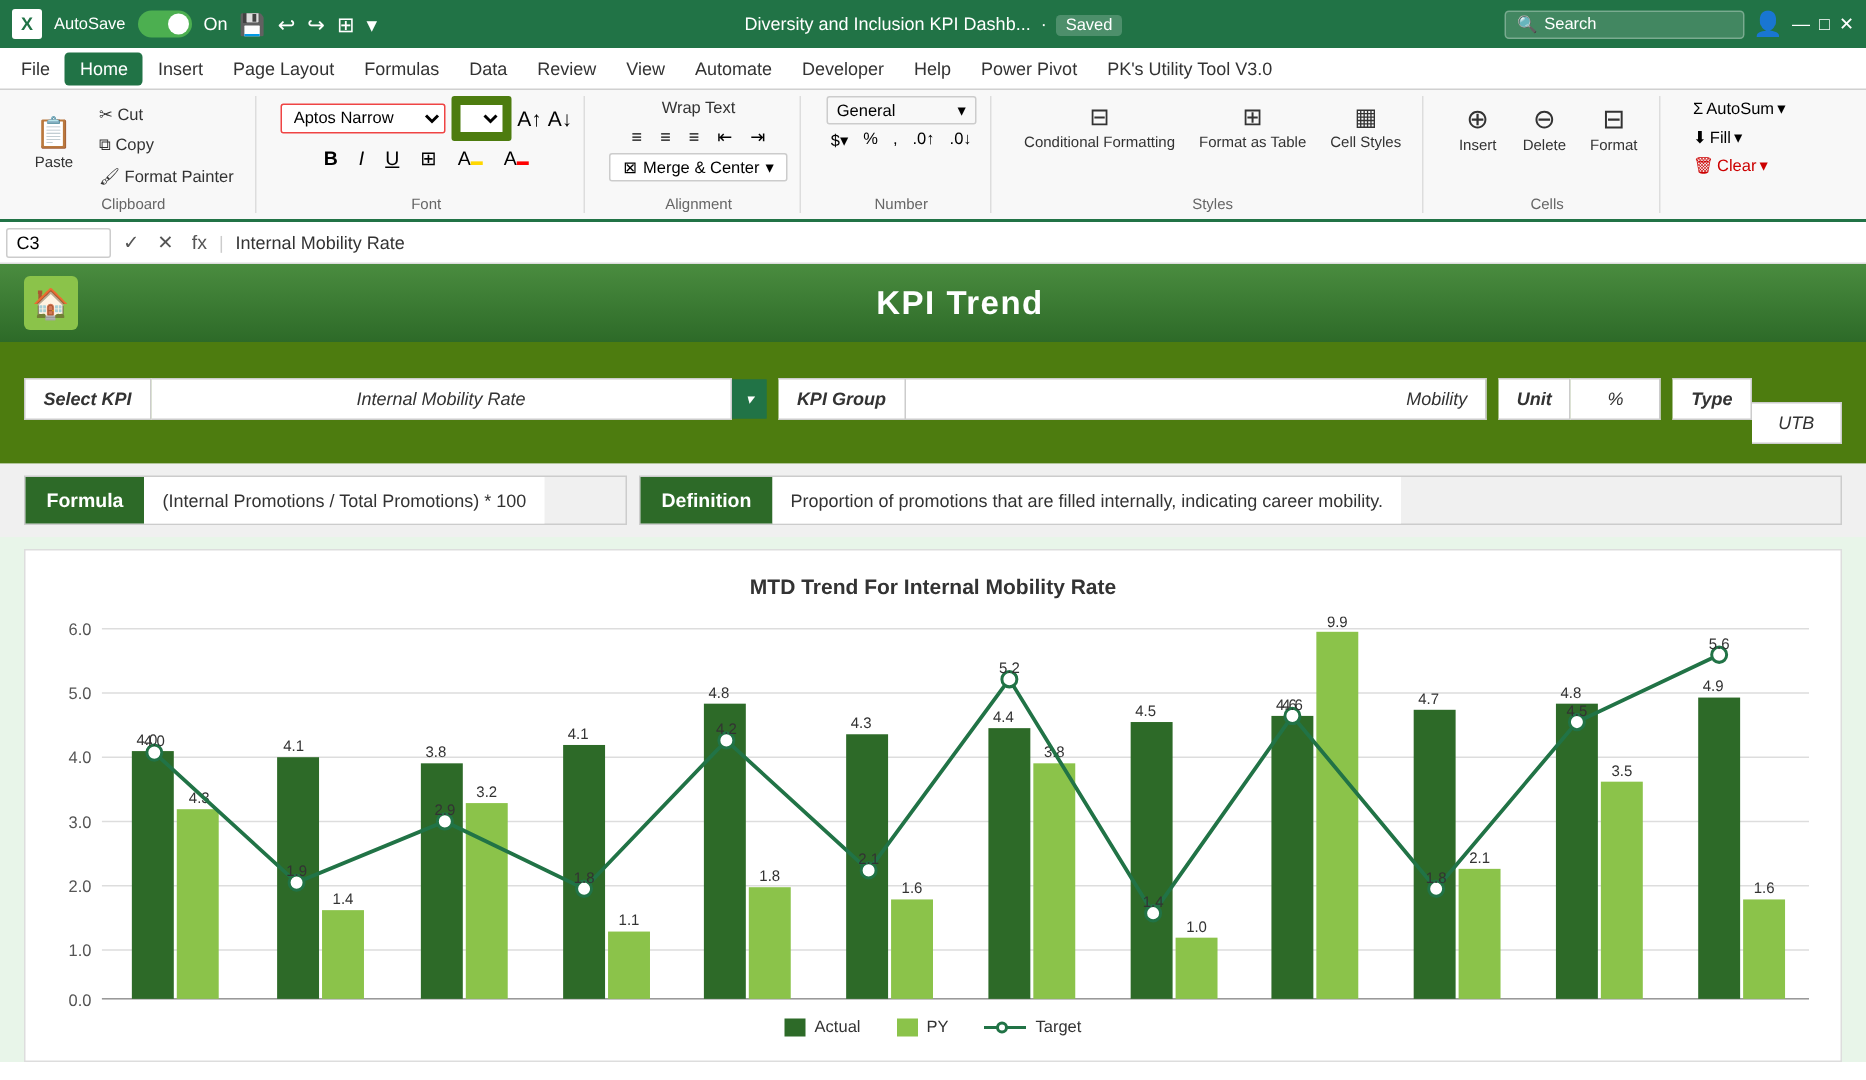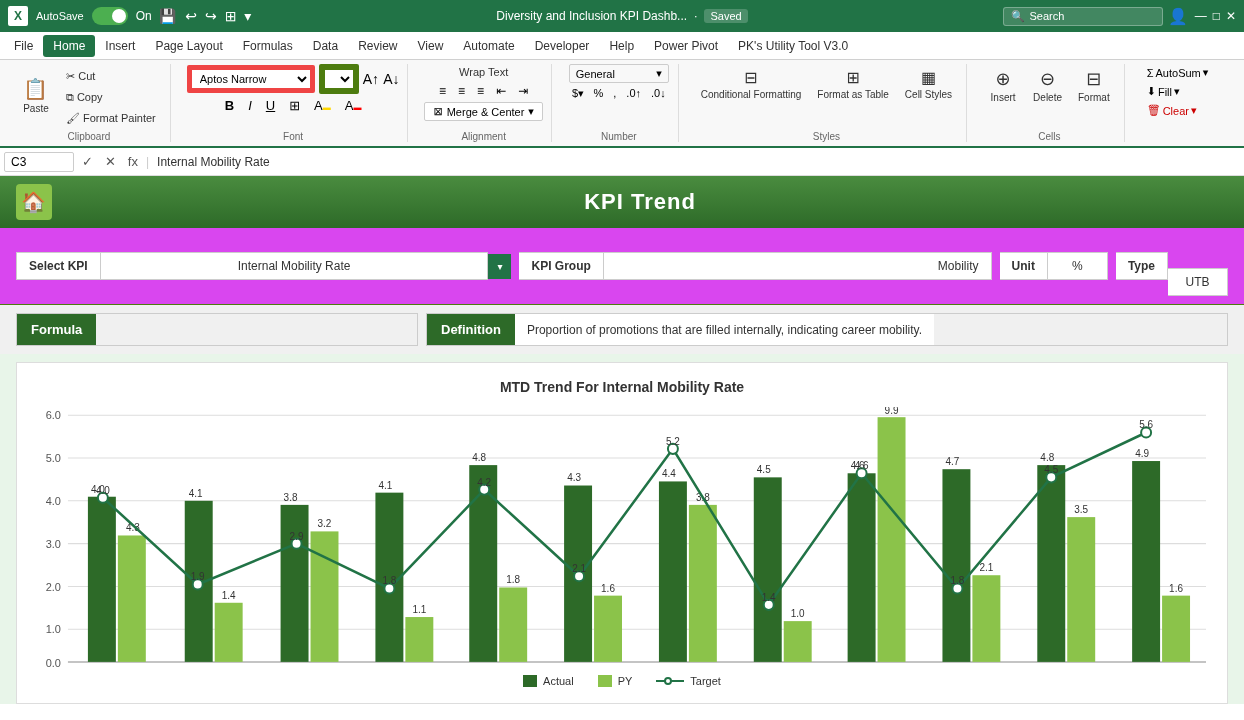--- a/index.html
+++ b/index.html
@@ -99,26 +99,26 @@
     .ribbon-row { display: flex; gap: 4px; align-items: center; }
     .ribbon-small-btn {
       padding: 2px 6px;
       font-size: 11px;
       cursor: pointer;
       border-radius: 2px;
       color: #333;
     }
 
     .font-selector {
-      border: 5px solid #ef4444;
+      border: 1px solid #ef4444;
       padding: 2px 4px;
       border-radius: 2px;
       font-size: 11px;
       background: #fff;
-      width: 128px;
+      width: 110px;
     }
     .size-selector {
       border: 6px solid #4d7c0f;
       padding: 2px 4px;
       border-radius: 2px;
       font-size: 11px;
       background: #fff;
       width: 40px;
     }
 
@@ -625,38 +625,39 @@
   <input class="formula-input" type="text" value="Internal Mobility Rate" style="">
 </div>
 
 <div class="sheet-content">
 
   <div class="kpi-header">
     <div class="kpi-home-icon">🏠</div>
     <div class="kpi-title">KPI Trend</div>
   </div>
 
-  <div class="kpi-selector-row" style="background:#d946ef;border-bottom:1px solid #4d7c0f;">
+  <div class="kpi-selector-row" style="background:#4d7c0f;border-bottom:5px solid #4d7c0f;font-style:italic;">
     <div class="kpi-select-label">Select KPI</div>
     <div class="kpi-select-value" style="min-width:280px;border-left:none;">Internal Mobility Rate</div>
     <div class="kpi-select-arrow">▾</div>
 
     <div class="kpi-group-label">KPI Group</div>
     <div class="kpi-group-value" style="min-width:140px;">Mobility</div>
 
     <div class="kpi-unit-label">Unit</div>
     <div class="kpi-unit-value">%</div>
 
     <div class="kpi-type-label">Type</div>
     <div class="kpi-type-value">UTB</div>
   </div>
 
   <div class="formula-def-row" style="background:#f0f0f0;">
     <div class="formula-box">
       <div class="formula-label">Formula</div>
+      <div class="formula-text">(Internal Promotions / Total Promotions) * 100</div>
     </div>
     <div class="definition-box">
       <div class="definition-label">Definition</div>
       <div class="definition-text">Proportion of promotions that are filled internally, indicating career mobility.</div>
     </div>
   </div>
 
   <div class="chart-container">
     <div class="chart-title">MTD Trend For Internal Mobility Rate</div>
     <div class="chart-area">

